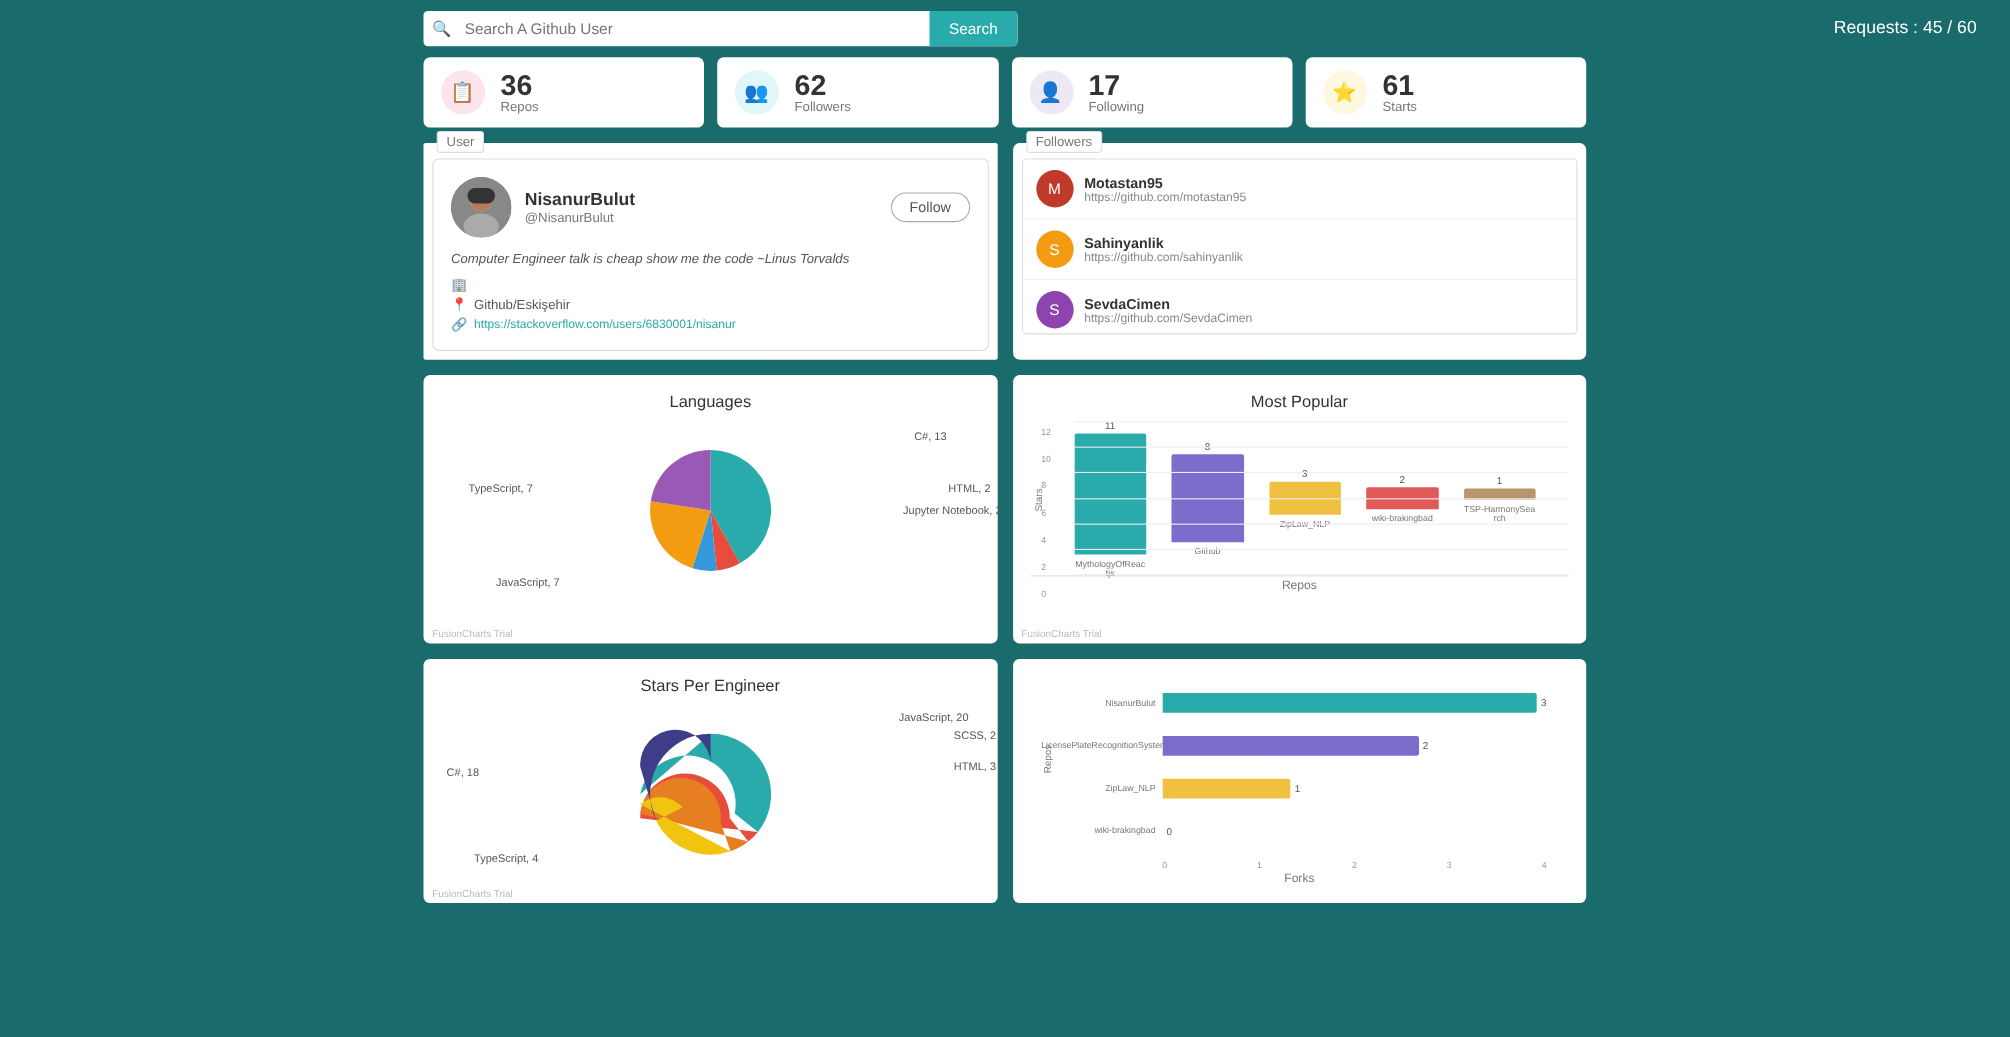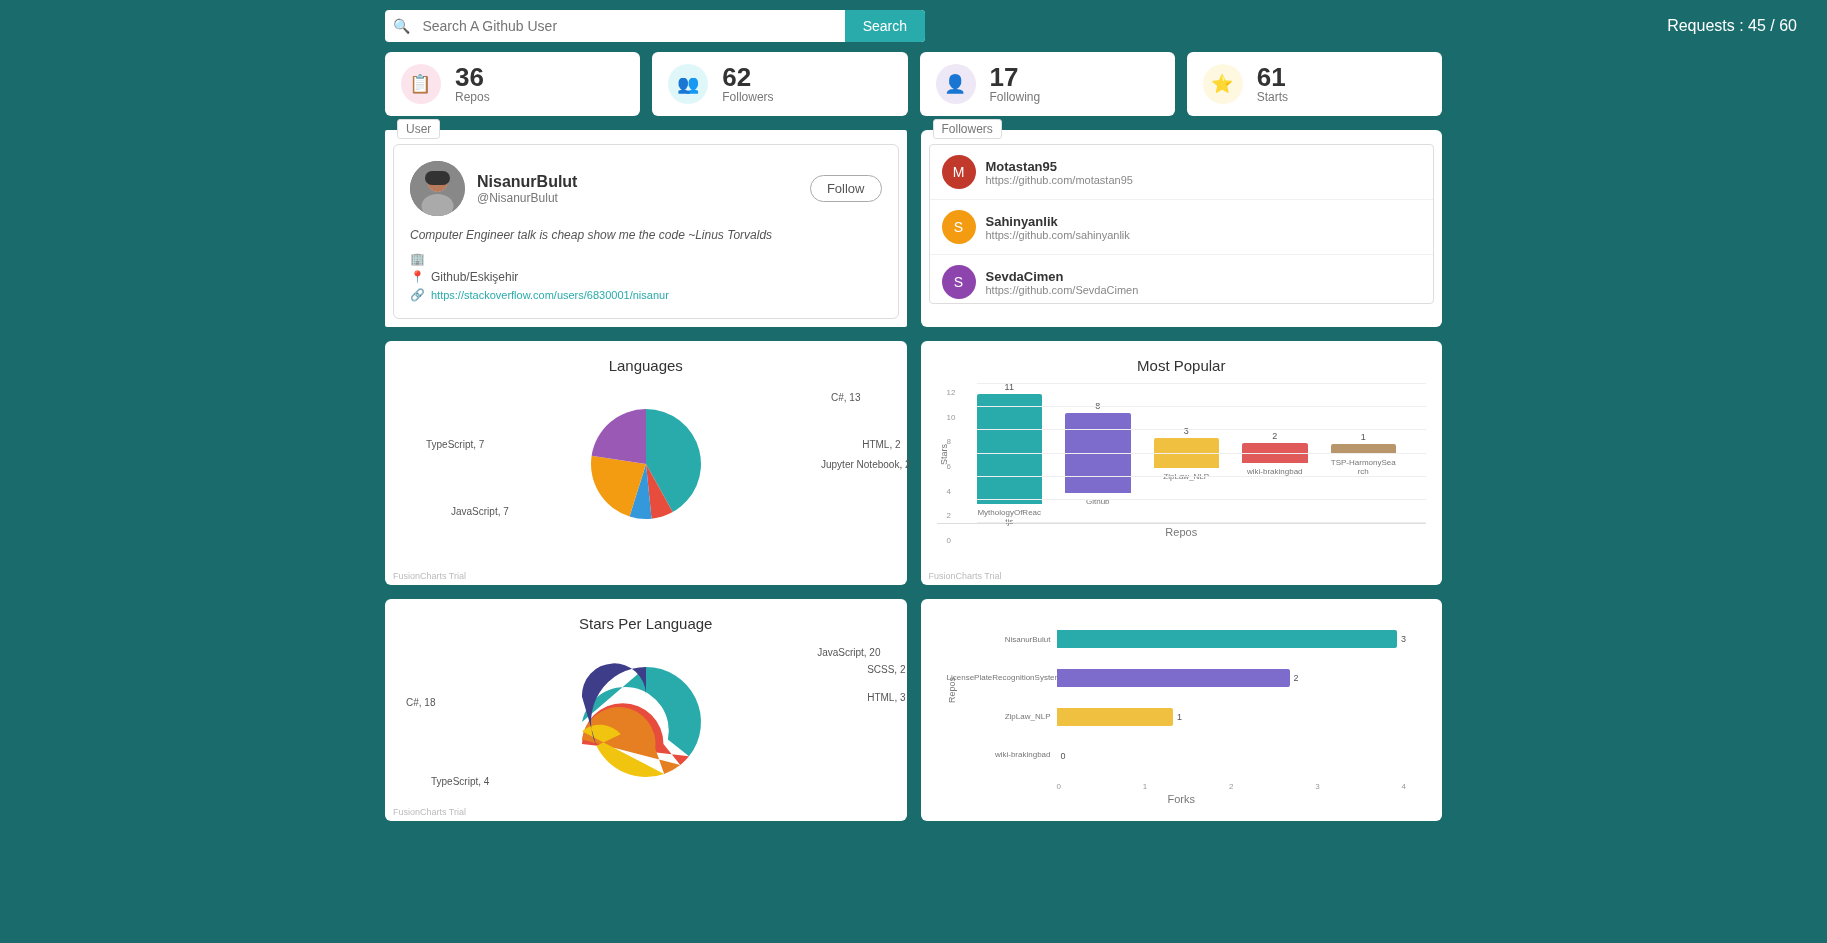--- a/index.html
+++ b/index.html
@@ -510,21 +510,21 @@
       <svg class="pie-svg" viewBox="0 0 120 120" id="pie-svg">
           <path d="M 60 60 L 60 5 A 55 55 0 0 1 86.69160793920946 108.08906388795202 Z" fill="#2aabab"></path>
           <path d="M 60 60 L 86.69160793920946 108.08906388795202 A 55 55 0 0 1 65.56425770930878 114.71781278655423 Z" fill="#e74c3c"></path>
           <path d="M 60 60 L 65.56425770930878 114.71781278655423 A 55 55 0 0 1 43.53502823646533 112.47765910200269 Z" fill="#3498db"></path>
           <path d="M 60 60 L 43.53502823646533 112.47765910200269 A 55 55 0 0 1 5.634242161953871 51.6714722372483 Z" fill="#f39c12"></path>
           <path d="M 60 60 L 5.634242161953871 51.6714722372483 A 55 55 0 0 1 59.99999999999999 5 Z" fill="#9b59b6"></path>
         </svg>
     <span class="pie-label" style="top: 8px; right: 30px;">C#, 13</span>
         <span class="pie-label" style="top: 55px; right: -10px;">HTML, 2</span>
         <span class="pie-label" style="top: 75px; right: -20px;">Jupyter Notebook, 2</span>
-        <span class="pie-label" style="bottom: 27px; left: 50px;">JavaScript, 7</span>
+        <span class="pie-label" style="bottom: 8px; left: 50px;">JavaScript, 7</span>
         <span class="pie-label" style="top: 55px; left: 5px; margin-left: 20px;">TypeScript, 7</span>
       </div>
     <div class="fusion-credit">FusionCharts Trial</div>
   </div>
 
   <div class="chart-card">
     <div class="chart-title">Most Popular</div>
     <div style="position:relative; height:185px;">
       <div class="y-axis" id="y-axis-labels" style="position: absolute; left: 10px; top: 4px; bottom: 24px; display: flex; flex-direction: column-reverse; justify-content: space-between; font-size: 8px; color: rgb(153, 153, 153);">
           <span>0</span>
@@ -574,21 +574,21 @@
       <span class="stars-label" style="position:absolute;left:2px;top:60px;font-size:9px;color:#777;writing-mode:vertical-rl;transform:rotate(180deg);">Stars</span>
       <div class="x-axis-label" style="text-align:center;font-size:11px;color:#777;margin-top:2px;">Repos</div>
     </div>
     <div class="fusion-credit">FusionCharts Trial</div>
   </div>
 </div>
 
 <div class="charts-row">
 
   <div class="chart-card">
-    <div class="chart-title">Stars Per Language</div>
+    <div class="chart-title">Stars Per Engineer</div>
     <div class="donut-container">
       <svg width="130" height="130" viewBox="0 0 130 130" id="donut-svg">
           <path d="M 65 10 A 55 55 0 0 1 108.00073153574164 99.29193910223034 L 86.89128150910483 82.45771445204454 A 28 28 0 0 0 1 65 37 Z" fill="#2aabab"></path>
           <path d="M 108.00073153574164 99.29193910223034 A 55 55 0 0 1 99.29193910223033 108.00073153574165 L 82.45771445204453 86.89128150910484 A 28 28 0 0 0 1 86.89128150910483 82.45771445204454 Z" fill="#e74c3c"></path>
           <path d="M 99.29193910223033 108.00073153574165 A 55 55 0 0 1 83.1653484075342 116.91358316696022 L 74.24781373474468 91.42873324863429 A 28 28 0 0 0 1 82.45771445204453 86.89128150910484 Z" fill="#e67e22"></path>
           <path d="M 83.1653484075342 116.91358316696022 A 55 55 0 0 1 15.446712265366955 88.8636056514657 L 39.77287169873227 77.14874469529163 A 28 28 0 0 0 1 74.24781373474468 91.42873324863429 Z" fill="#f1c40f"></path>
           <path d="M 15.446712265366955 88.8636056514657 A 55 55 0 0 1 64.99999999999999 10 L 65 37 A 28 28 0 0 0 1 39.77287169873227 77.14874469529163 Z" fill="#3d3d8a"></path>
         </svg>
     <span class="donut-label" style="top: 5px; right: 10px; text-align: center;">JavaScript, 20</span>
         <span class="donut-label" style="top: 22px; right: -15px;">SCSS, 2</span>

